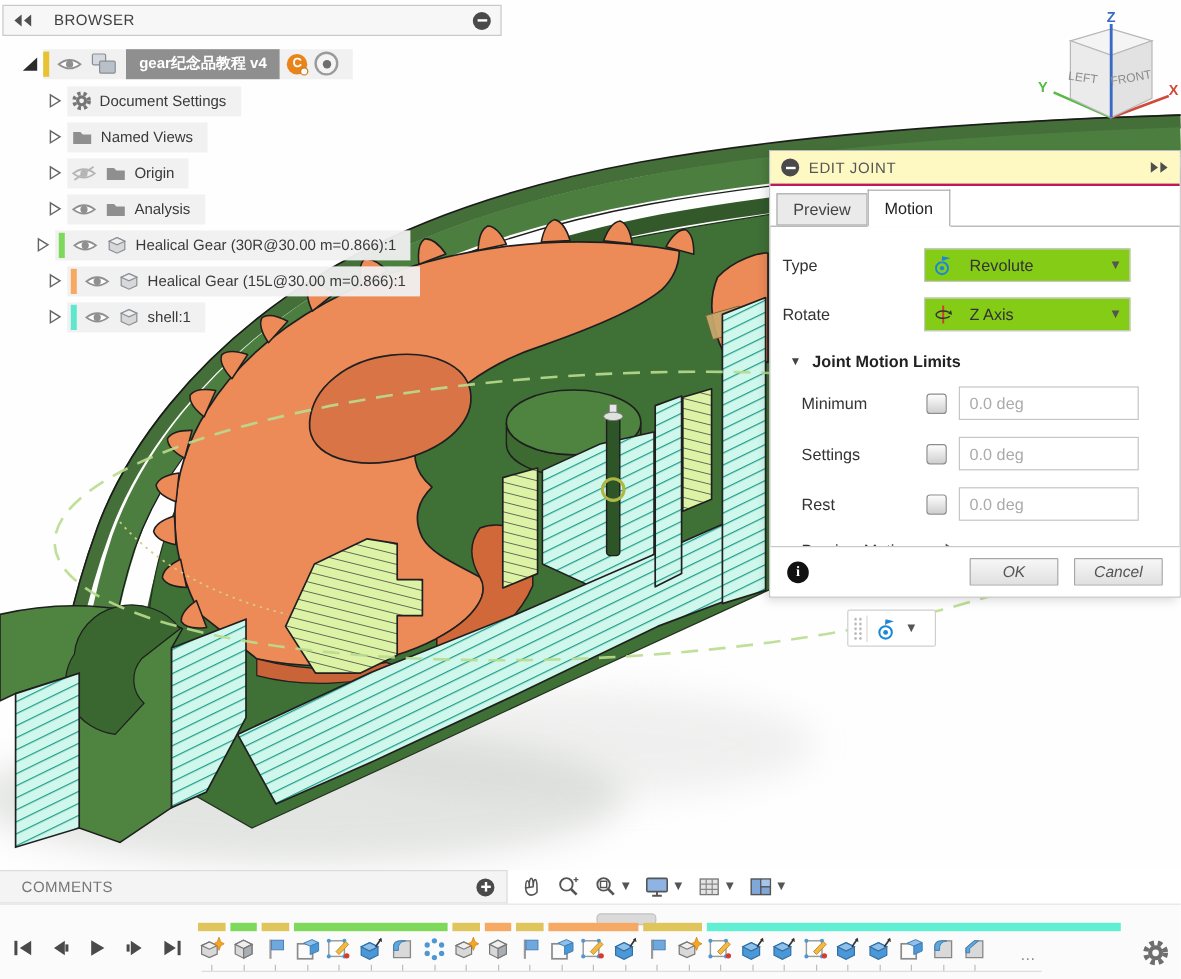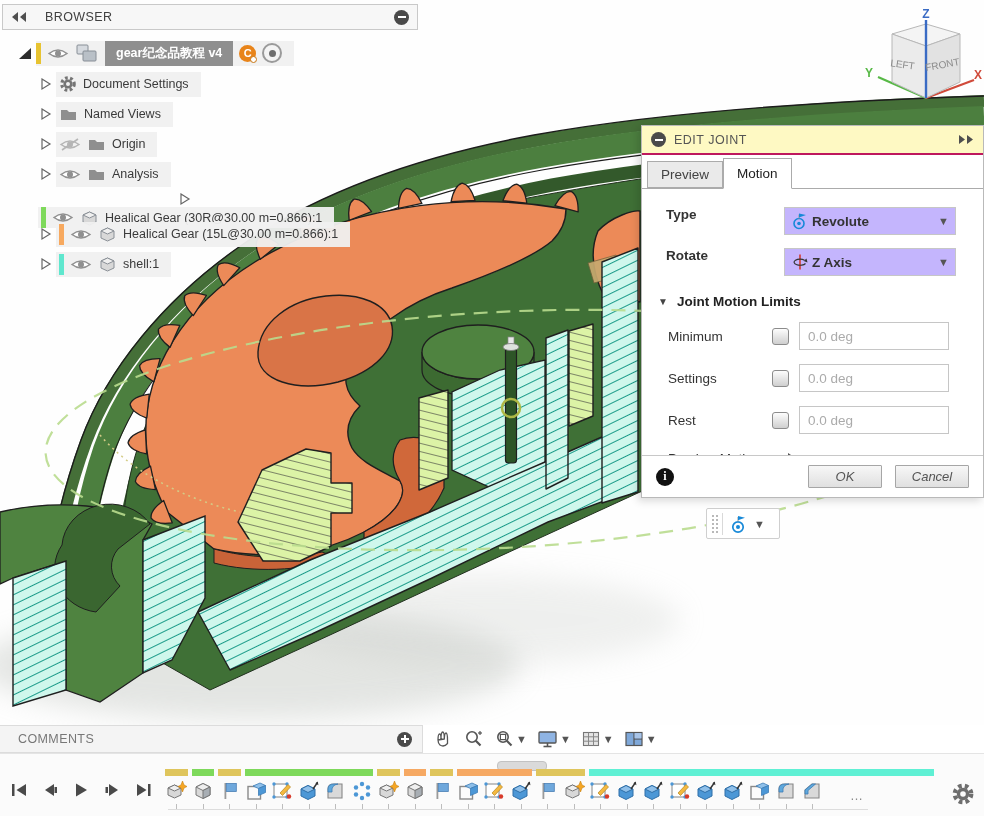--- a/index.html
+++ b/index.html
@@ -31,24 +31,24 @@
   .dialog{position:absolute;left:641px;top:125px;width:343px;height:373px;background:#fff;
           border:1px solid #B9B9B9;box-sizing:border-box;z-index:30;box-shadow:-3px 3px 8px rgba(0,0,0,.15);}
   .d-header{height:27px;background:#fef9c3;border-bottom:2px solid #be185d;display:flex;align-items:center;
             padding:0 9px;gap:8px;}
   .d-title{font-size:12.5px;color:#555;letter-spacing:.5px;flex:1;}
   .d-tabs{display:flex;align-items:flex-end;height:33px;background:#fff;border-bottom:1px solid #ABABAB;
           padding-left:5px;position:relative;}
   .tab{font-size:13.5px;color:#444;border:1px solid #ABABAB;padding:5px 13px;background:#EAEAEA;cursor:pointer;}
   .tab.active{background:#fff;border-bottom:1px solid #fff;margin-bottom:-1px;padding:7px 13px;color:#222;}
   .d-body{padding:10px 0 0 0;}
-  .frow{display:flex;padding:5px 24px;margin:3px 0;font-weight:bold;}
+  .frow{display:flex;align-items:center;padding:5px 10px;margin:3px 0;}
   .flabel{flex:0 0 118px;font-size:13.5px;color:#333;}
-  .ddown{flex:none;width:158px;height:26px;border:1px solid #C6C6C6;background:#c4b5fd;display:flex;
-         align-items:center;padding:0 6px;gap:3px;cursor:pointer;}
+  .ddown{flex:none;width:158px;height:26px;border:1px solid #C6C6C6;background:#84cc16;display:flex;
+         align-items:center;padding:0 6px;gap:13px;cursor:pointer;}
   .ddtext{font-size:13.5px;color:#333;flex:1;}
   .caret{font-size:11px;color:#555;}
   .sechead{display:flex;align-items:center;gap:9px;padding:10px 16px 4px;cursor:pointer;}
   .sechead .arrow{font-size:10px;color:#444;}
   .sechead .stitle{font-size:13.5px;font-weight:bold;color:#222;}
   .lrow{display:flex;align-items:center;padding:5px 26px;margin:4px 0;}
   .lrow .flabel{flex:0 0 104px;}
   .chk{width:15px;height:15px;border:1px solid #8C8C8C;border-radius:3px;
        background:linear-gradient(#FDFDFD,#CFCFCF);margin-right:10px;flex:none;cursor:pointer;}
   .tinput{width:132px;height:26px;border:1px solid #C6C6C6;font-size:13.5px;padding:0 8px;
@@ -367,21 +367,21 @@
         <path d="M2,7.5 Q11,0.5 20,7.5 Q11,14.5 2,7.5 Z" fill="#fff" stroke="#909090" stroke-width="1.5"></path>
         <circle cx="11" cy="7.5" r="3" fill="#909090"></circle>
       </svg>
       <svg width="19" height="16">
         <path d="M2,4 L8,4 L10,6 L17,6 L17,14 L2,14 Z" fill="#8F8F8F"></path>
       </svg>
       <span class="rowlabel">Analysis</span>
     </span>
   </div>
 
-  <div class="brow" style="left:38px;top:191px;flex-direction:column;">
+  <div class="brow" style="left:28px;top:191px;">
     <svg class="tri-col" width="14" height="16">
       <polygon points="4,3 12,8 4,13" fill="#fff" stroke="#666" stroke-width="1.2"></polygon>
     </svg>
     <span class="rowbg">
       <span class="colorchip" style="background: rgb(126, 217, 91);"></span>
       <svg width="22" height="15">
         <path d="M2,7.5 Q11,0.5 20,7.5 Q11,14.5 2,7.5 Z" fill="#fff" stroke="#909090" stroke-width="1.5"></path>
         <circle cx="11" cy="7.5" r="3" fill="#909090"></circle>
       </svg>
       <svg width="19" height="18">

